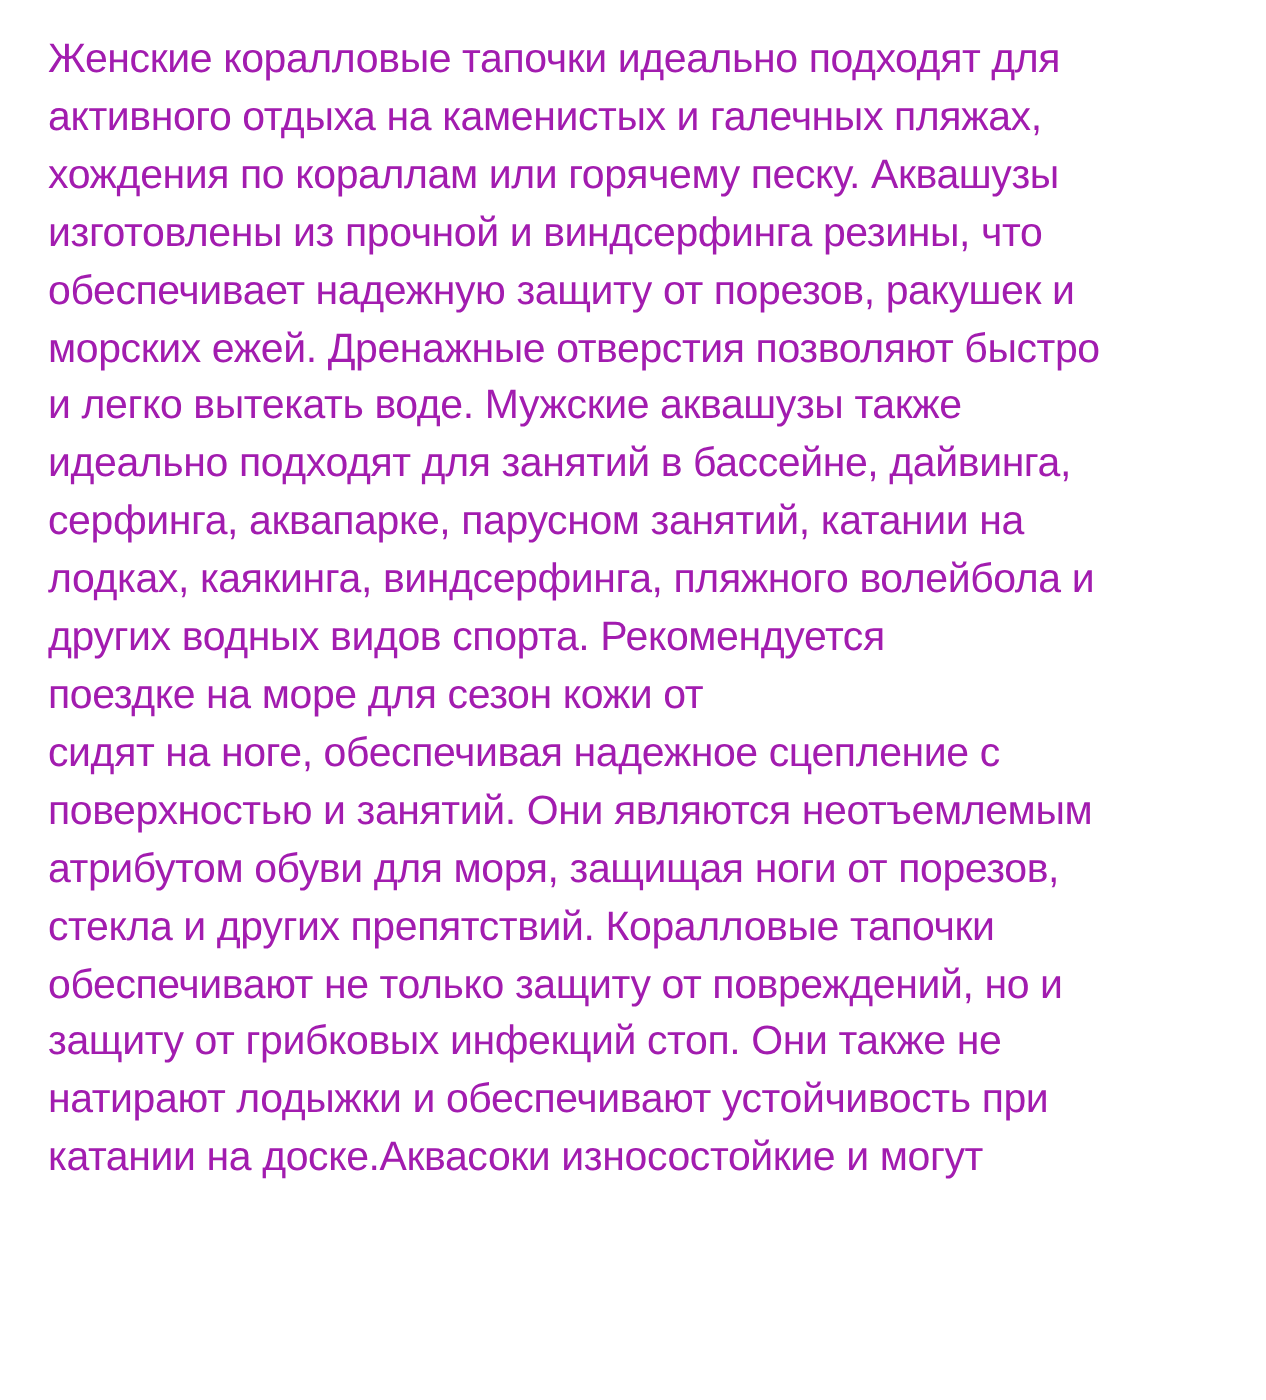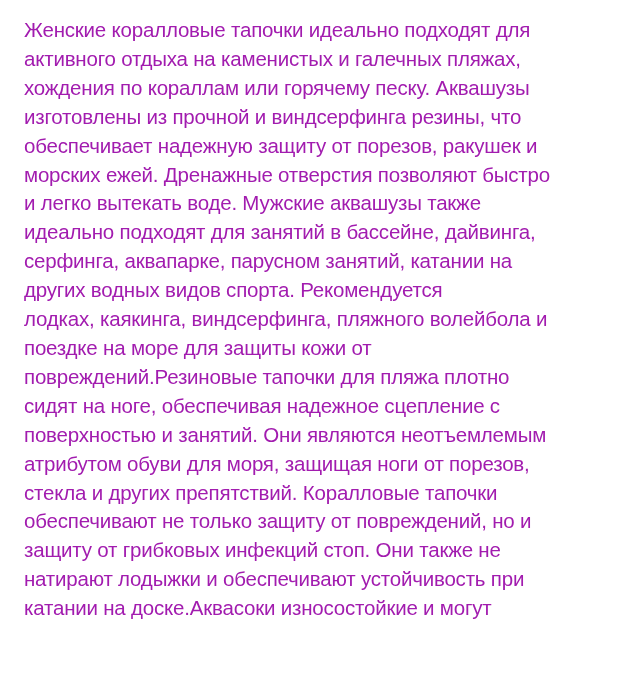--- a/index.html
+++ b/index.html
@@ -35,24 +35,23 @@
 <div class="description">
   <span class="line">Женские коралловые тапочки идеально подходят для</span>
   <span class="line">активного отдыха на каменистых и галечных пляжах,</span>
   <span class="line">хождения по кораллам или горячему песку. Аквашузы</span>
   <span class="line">изготовлены из прочной и виндсерфинга резины, что</span>
   <span class="line">обеспечивает надежную защиту от порезов, ракушек и</span>
   <span class="line">морских ежей. Дренажные отверстия позволяют быстро</span>
   <span class="line">и легко вытекать воде. Мужские аквашузы также</span>
   <span class="line">идеально подходят для занятий в бассейне, дайвинга,</span>
   <span class="line">серфинга, аквапарке, парусном занятий, катании на</span>
+  <span class="line">лодках, каякинга, виндсерфинга, пляжного волейбола и</span>
   <span class="line">других водных видов спорта. Рекомендуется</span>
-  <span class="line">лодках, каякинга, виндсерфинга, пляжного волейбола и</span>
-  <span class="line">поездке на море для защиты кожи от</span>
-  <span class="line">повреждений.Резиновые тапочки для пляжа плотно</span>
+  <span class="line">поездке на море для сезон кожи от</span>
   <span class="line">сидят на ноге, обеспечивая надежное сцепление с</span>
   <span class="line">поверхностью и занятий. Они являются неотъемлемым</span>
   <span class="line">атрибутом обуви для моря, защищая ноги от порезов,</span>
   <span class="line">стекла и других препятствий. Коралловые тапочки</span>
   <span class="line">обеспечивают не только защиту от повреждений, но и</span>
   <span class="line">защиту от грибковых инфекций стоп. Они также не</span>
   <span class="line">натирают лодыжки и обеспечивают устойчивость при</span>
   <span class="line">катании на доске.Аквасоки износостойкие и могут</span>
 </div>
 

